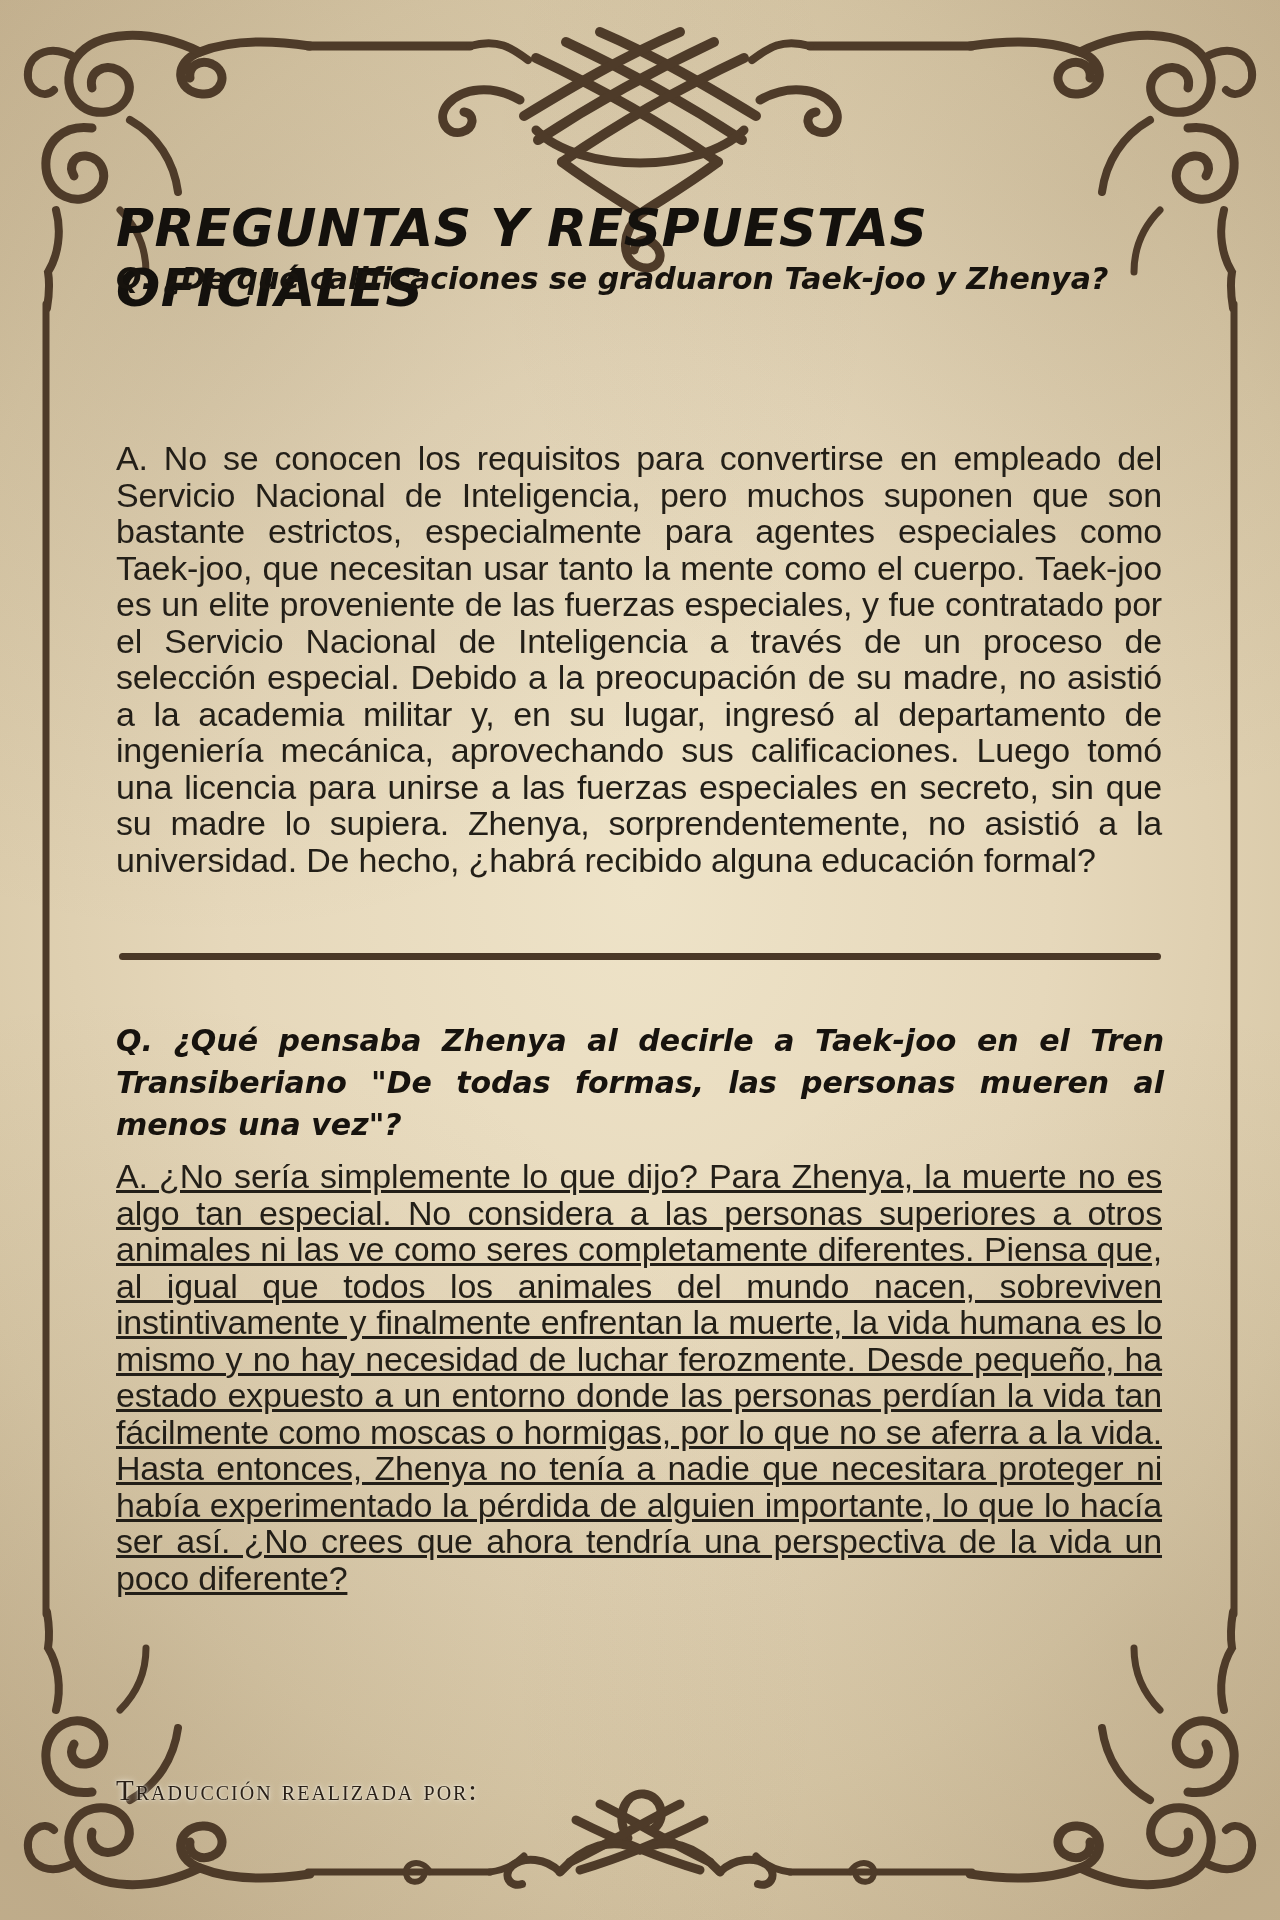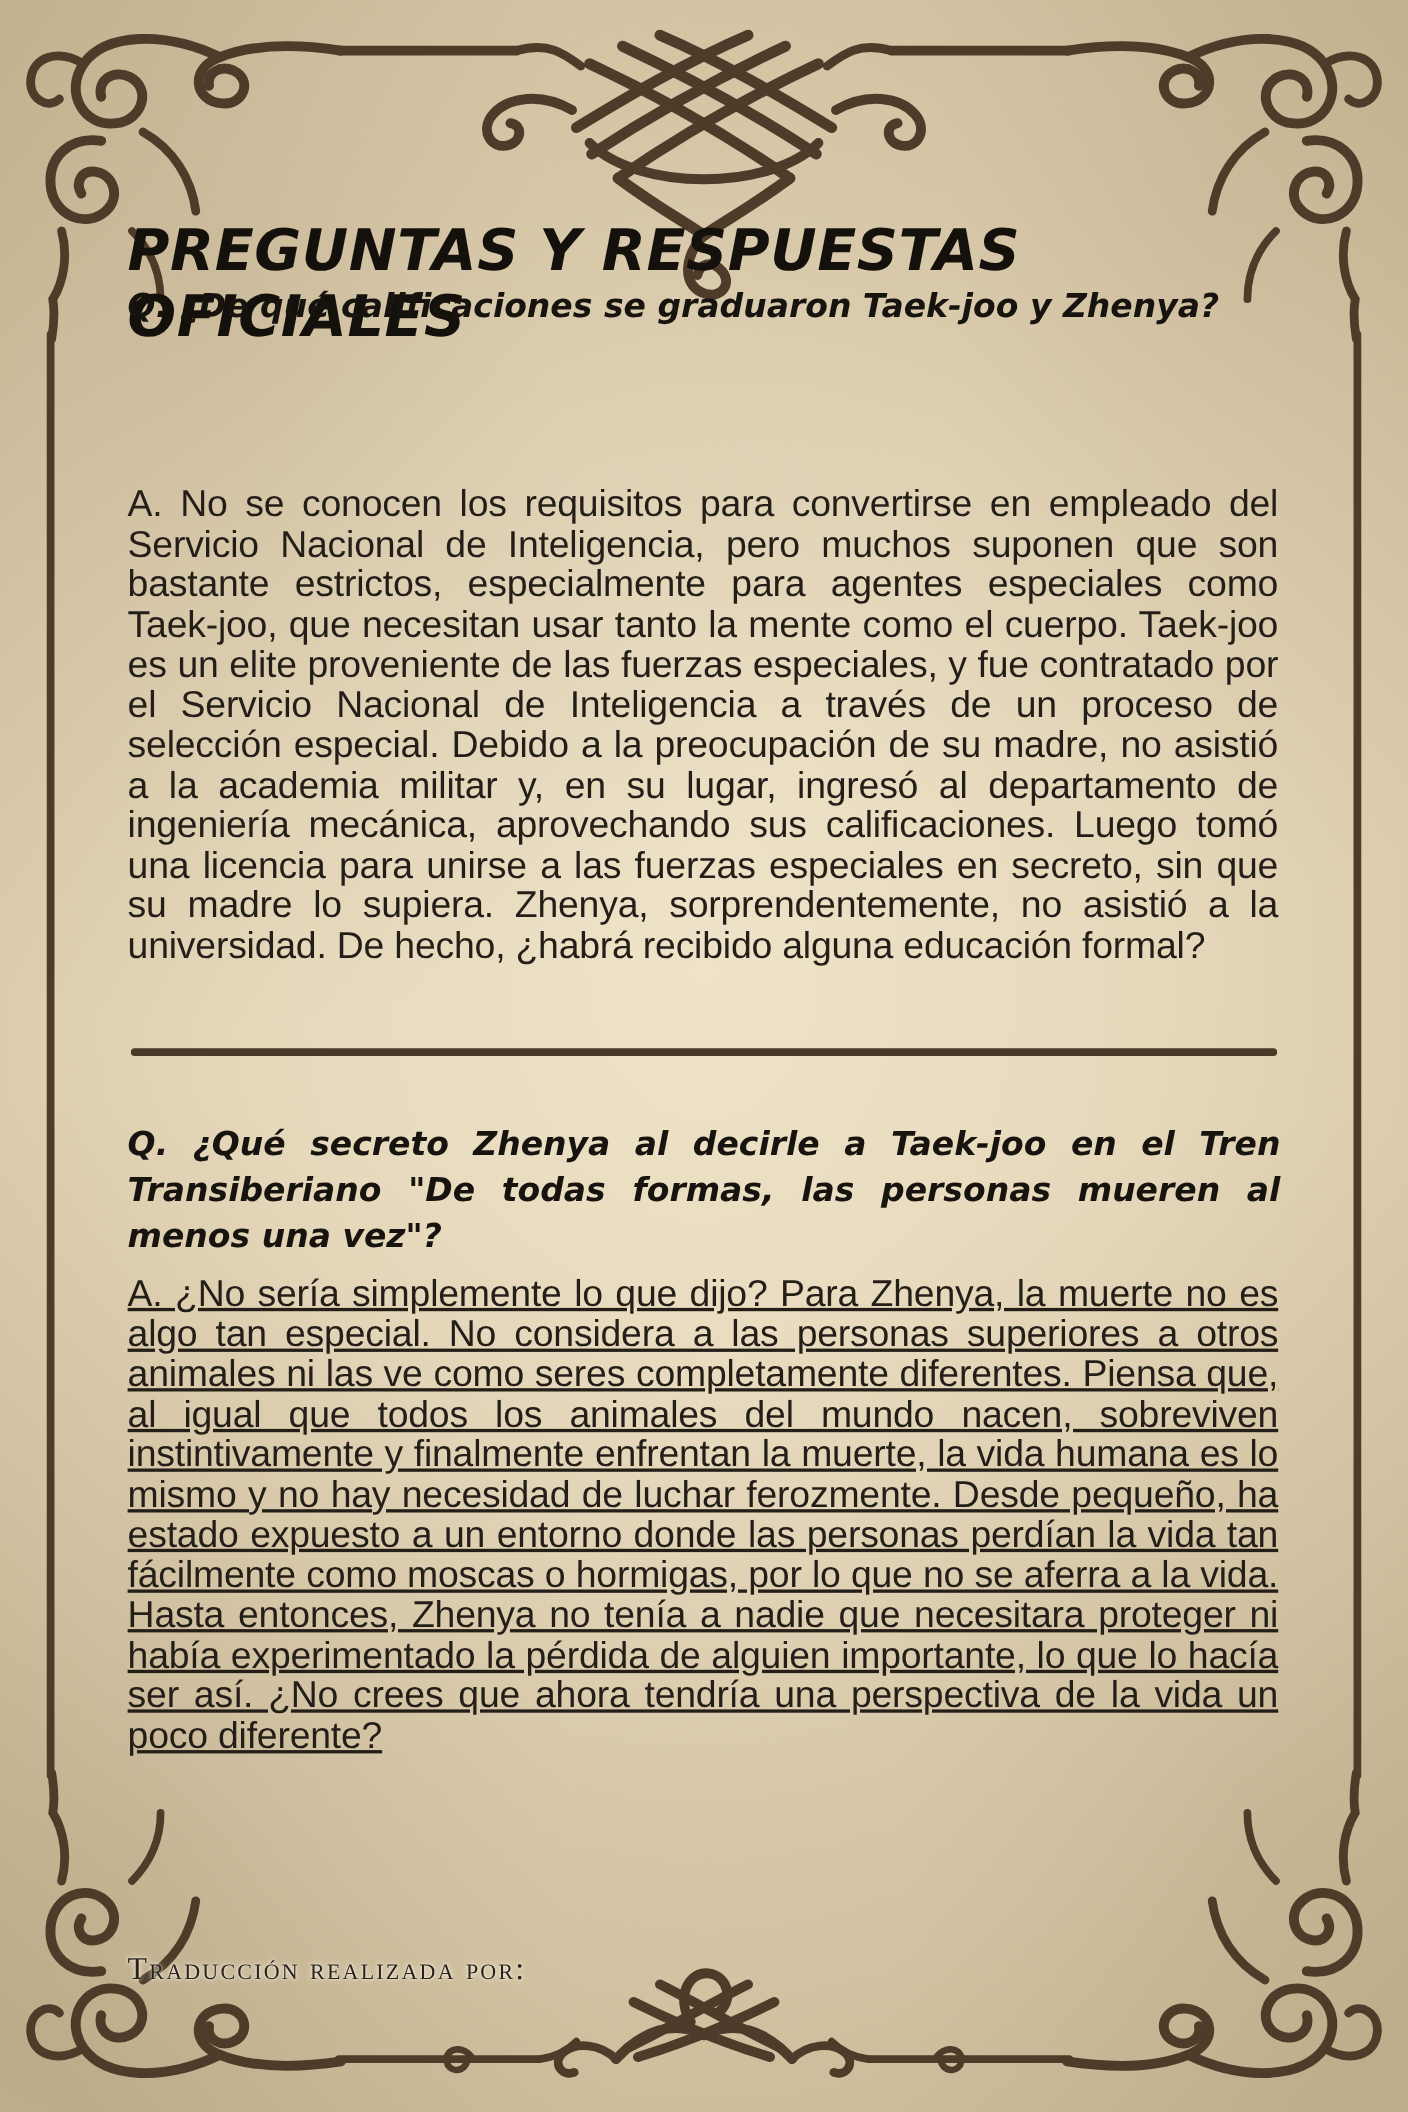--- a/index.html
+++ b/index.html
@@ -119,20 +119,20 @@
     </g>
   </svg>
 
   <h1 class="title">PREGUNTAS Y RESPUESTAS OFICIALES</h1>
 
   <div class="question q1">Q. ¿De qué calificaciones se graduaron Taek-joo y Zhenya?</div>
   <div class="answer a1">A. No se conocen los requisitos para convertirse en empleado del Servicio Nacional de Inteligencia, pero muchos suponen que son bastante estrictos, especialmente para agentes especiales como Taek-joo, que necesitan usar tanto la mente como el cuerpo. Taek-joo es un elite proveniente de las fuerzas especiales, y fue contratado por el Servicio Nacional de Inteligencia a través de un proceso de selección especial. Debido a la preocupación de su madre, no asistió a la academia militar y, en su lugar, ingresó al departamento de ingeniería mecánica, aprovechando sus calificaciones. Luego tomó una licencia para unirse a las fuerzas especiales en secreto, sin que su madre lo supiera. Zhenya, sorprendentemente, no asistió a la universidad. De hecho, ¿habrá recibido alguna educación formal?</div>
 
   <div class="divider"></div>
 
-  <div class="question q2">Q. ¿Qué secreto Zhenya al decirle a Taek-joo en el Tren Transiberiano "De todas formas, las personas mueren al menos una vez"?</div>
+  <div class="question q2">Q. ¿Qué pensaba Zhenya al decirle a Taek-joo en el Tren Transiberiano "De todas formas, las personas mueren al menos una vez"?</div>
   <div class="answer a2">A. ¿No sería simplemente lo que dijo? Para Zhenya, la muerte no es algo tan especial. No considera a las personas superiores a otros animales ni las ve como seres completamente diferentes. Piensa que, al igual que todos los animales del mundo nacen, sobreviven instintivamente y finalmente enfrentan la muerte, la vida humana es lo mismo y no hay necesidad de luchar ferozmente. Desde pequeño, ha estado expuesto a un entorno donde las personas perdían la vida tan fácilmente como moscas o hormigas, por lo que no se aferra a la vida. Hasta entonces, Zhenya no tenía a nadie que necesitara proteger ni había experimentado la pérdida de alguien importante, lo que lo hacía ser así. ¿No crees que ahora tendría una perspectiva de la vida un poco diferente?</div>
 
   <div class="credits">
     <div class="line1">Traducción realizada por:</div>
   </div>
 
 </div>
 
 </body></html>

